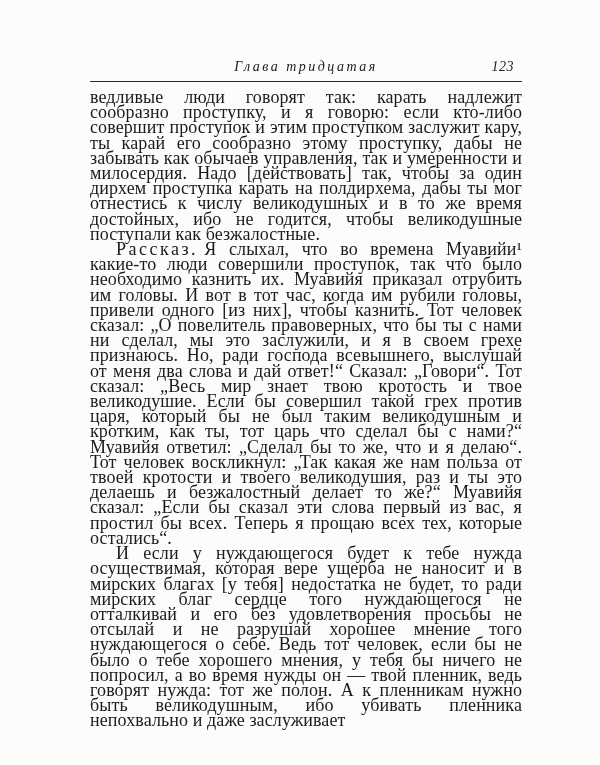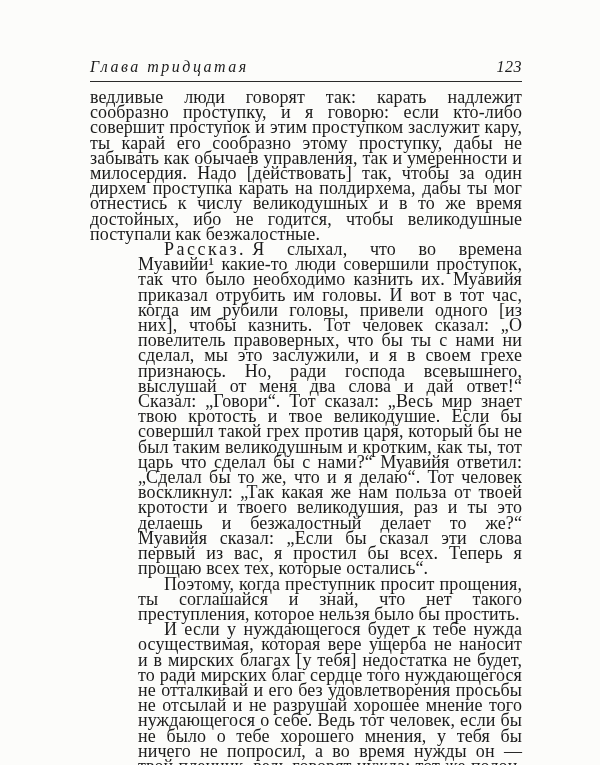--- a/index.html
+++ b/index.html
@@ -13,31 +13,32 @@
     height: 765px;
     box-sizing: border-box;
     background: #fcfcfa;
     color: #1b1b1b;
     font-family: "Liberation Serif", "DejaVu Serif", serif;
     padding: 58px 78px 0 90px;
     overflow: hidden;
   }
   .running-head {
     position: relative;
+    text-align: center;
     font-style: italic;
-    font-size: 16px;
+    font-size: 14px;
     height: 18px;
     line-height: 18px;
   }
   .chapter-title {
     letter-spacing: 2.5px;
   }
   .page-number {
     position: absolute;
-    right: 0;
+    right: 8px;
     top: 0;
     font-style: italic;
     letter-spacing: 0.5px;
   }
   .header-rule {
     border: none;
     border-top: 1px solid #2a2a2a;
     margin: 5px 0 8px 0;
     height: 0;
   }
@@ -46,21 +47,20 @@
     font-size: 18px;
     line-height: 15.2px;
     letter-spacing: 0.1px;
   }
   .para {
     margin: 0;
     text-indent: 0;
   }
   .para.indent {
     text-indent: 26px;
-    margin-left: 48px;
   }
   .lead-word {
     letter-spacing: 2.5px;
     margin-right: 0.35em;
   }
 </style>
 </head>
 <body>
 
 <div class="page">
@@ -71,19 +71,18 @@
   </div>
 
   <hr class="header-rule">
 
   <div class="body-text">
 
     <p class="para">ведливые люди говорят так: карать надлежит сообразно проступку, и я говорю: если кто-либо совершит проступок и этим проступком заслужит кару, ты карай его сообразно этому проступку, дабы не забывать как обычаев управления, так и умеренности и милосердия. Надо [действовать] так, чтобы за один дирхем проступка карать на полдирхема, дабы ты мог отнестись к числу великодушных и в то же время достойных, ибо не годится, чтобы великодушные поступали как безжалостные.</p>
 
     <p class="para indent"><span class="lead-word">Рассказ.</span><span>Я слыхал, что во времена Муавийи¹ какие-то люди совершили проступок, так что было необходимо казнить их. Муавийя приказал отрубить им головы. И вот в тот час, когда им рубили головы, привели одного [из них], чтобы казнить. Тот человек сказал: „О повелитель правоверных, что бы ты с нами ни сделал, мы это заслужили, и я в своем грехе признаюсь. Но, ради господа всевышнего, выслушай от меня два слова и дай ответ!“ Сказал: „Говори“. Тот сказал: „Весь мир знает твою кротость и твое великодушие. Если бы совершил такой грех против царя, который бы не был таким великодушным и кротким, как ты, тот царь что сделал бы с нами?“ Муавийя ответил: „Сделал бы то же, что и я делаю“. Тот человек воскликнул: „Так какая же нам польза от твоей кротости и твоего великодушия, раз и ты это делаешь и безжалостный делает то же?“ Муавийя сказал: „Если бы сказал эти слова первый из вас, я простил бы всех. Теперь я прощаю всех тех, которые остались“.</span></p>
 
-    <p class="para indent">Поэтому, когда преступник просит прощения, ты соглашайся и знай, что нет такого преступления, которое нельзя было бы простить.</p>
 
     <p class="para indent">И если у нуждающегося будет к тебе нужда осуществимая, которая вере ущерба не наносит и в мирских благах [у тебя] недостатка не будет, то ради мирских благ сердце того нуждающегося не отталкивай и его без удовлетворения просьбы не отсылай и не разрушай хорошее мнение того нуждающегося о себе. Ведь тот человек, если бы не было о тебе хорошего мнения, у тебя бы ничего не попросил, а во время нужды он — твой пленник, ведь говорят нужда: тот же полон. А к пленникам нужно быть великодушным, ибо убивать пленника непохвально и даже заслуживает</p>
 
   </div>
 
 </div>
 
 </body></html>

